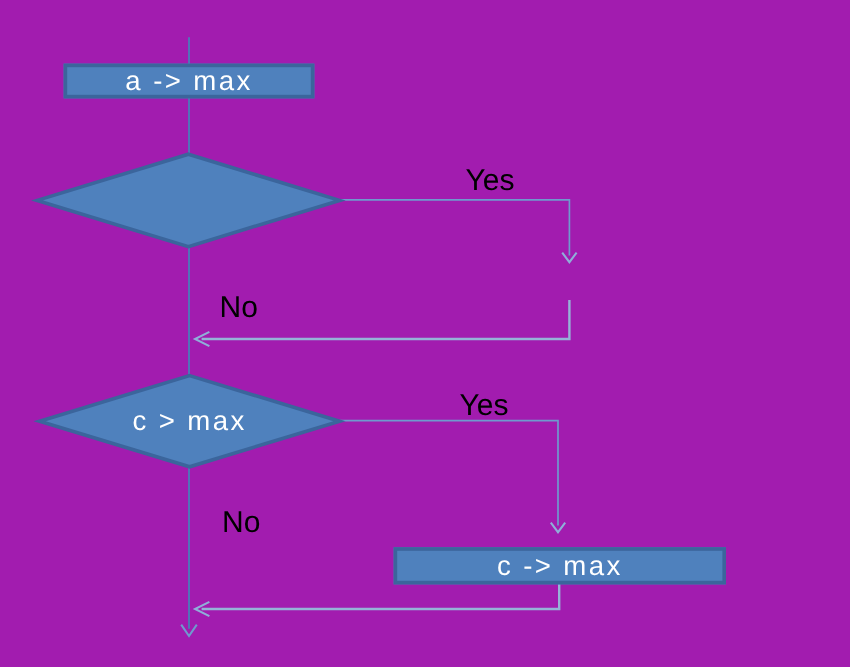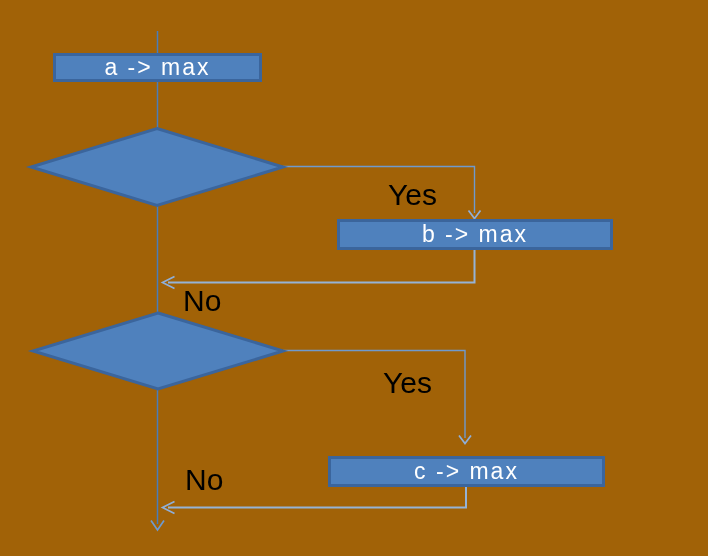--- a/index.html
+++ b/index.html
@@ -5,21 +5,21 @@
   html, body {
     margin: 0;
     padding: 0;
     background: #ffffff;
     font-family: "Liberation Sans", sans-serif;
   }
   .stage {
     position: relative;
     width: 708px;
     height: 556px;
-    background: #a16207;
+    background: #a21caf;
     overflow: hidden;
   }
   .stage svg.connectors {
     position: absolute;
     left: 0;
     top: 0;
   }
   .process {
     position: absolute;
     box-sizing: border-box;
@@ -37,24 +37,23 @@
     position: absolute;
     transform: translate(-50%, -50%);
     color: #ffffff;
     font-size: 23px;
     letter-spacing: 2px;
     white-space: pre;
   }
   .edge-label {
     position: absolute;
     color: #000000;
-    font-size: 30px;
+    font-size: 25px;
     line-height: 1.1;
     white-space: pre;
-    margin-top: 41px;
   }
 </style>
 </head>
 <body>
 
 <div class="stage">
 
   <svg class="connectors" width="708" height="556" viewBox="0 0 708 556">
 
     <path d="M157.5 31 L157.5 524" stroke="#4a7db9" stroke-width="1.5" fill="none"></path>
@@ -72,25 +71,25 @@
 
     <path d="M466 475 L466 507.5 L168 507.5" stroke="#95b3d7" stroke-width="2" fill="none"></path>
     <path d="M174.5 501.5 L162.5 507.5 L174.5 513.5" stroke="#8fafd9" stroke-width="1.7" fill="none"></path>
 
     <polygon points="157,128.5 283,167 157,205.5 31,167" fill="#4f81bd" stroke="#3b659c" stroke-width="3"></polygon>
     <polygon points="158,313 283,351 158,389 33,351" fill="#4f81bd" stroke="#3b659c" stroke-width="3"></polygon>
   </svg>
 
   <div class="process" style="left:53px; top:53px; width:209px; height:29px;">a -&gt; max</div>
 
-  <div class="process" style="left:337px; top:219px; width:276px; height:31px;">b -&gt; max</div>
 
   <div class="process" style="left:328px; top:456px; width:277px; height:31px;">c -&gt; max</div>
 
 
+  <div class="diamond-label" style="left:158px; top:351px;">c &gt; max</div>
 
   <span class="edge-label" style="left:388px; top:137px;">Yes</span>
 
   <span class="edge-label" style="left:183px; top:243px;">No</span>
 
   <span class="edge-label" style="left:383px; top:325px;">Yes</span>
 
   <span class="edge-label" style="left:185px; top:422px;">No</span>
 
 </div>

